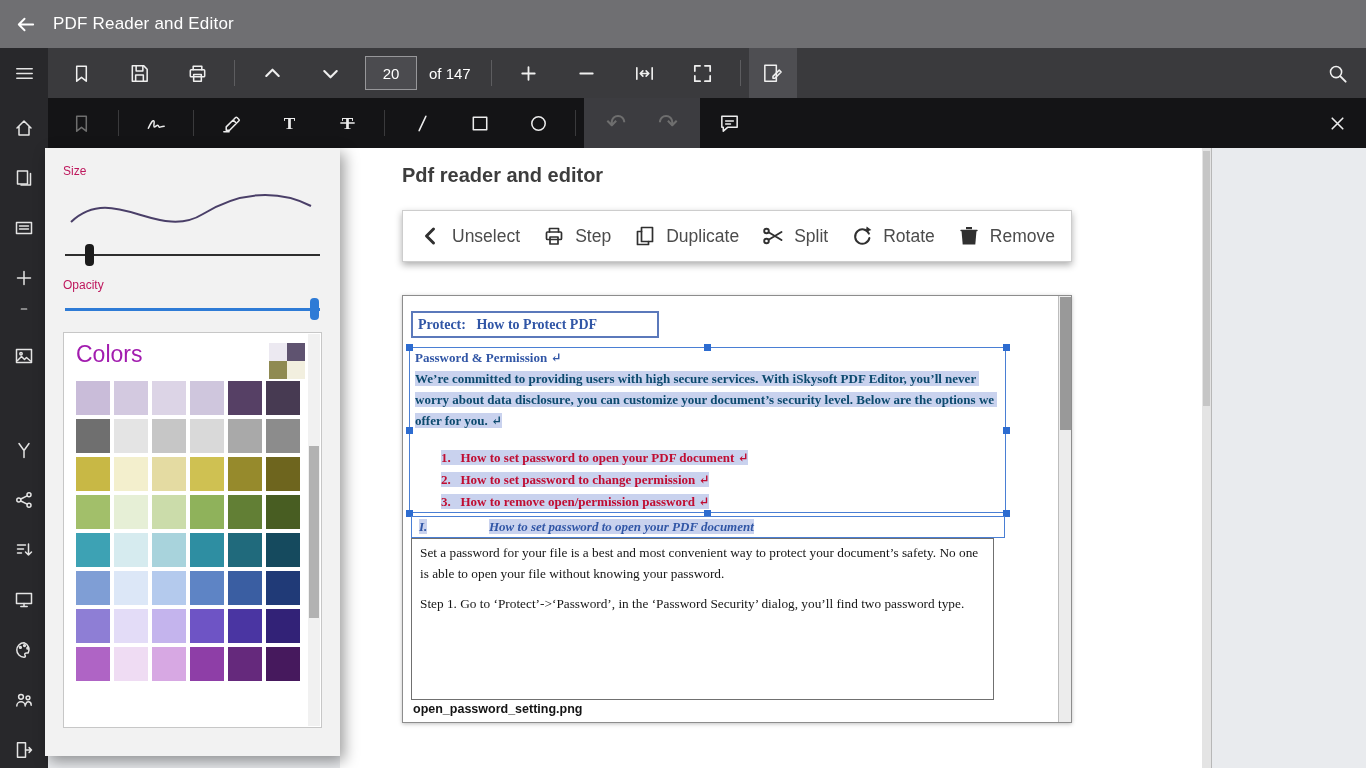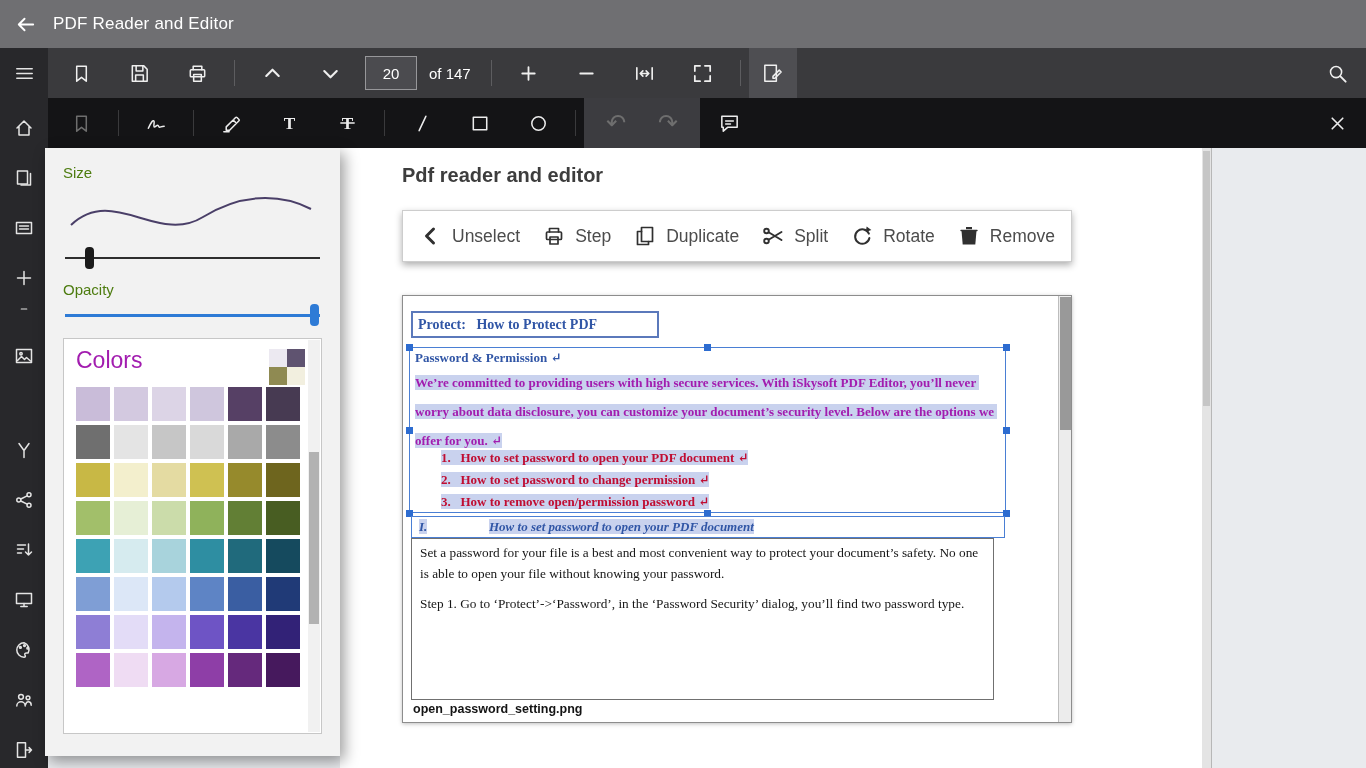--- a/index.html
+++ b/index.html
@@ -58,37 +58,37 @@
   .doc{position:relative;width:100%;height:100%;overflow:hidden;
     font-family:"Liberation Serif","DejaVu Serif",serif}
   .doc-scroll{position:absolute;right:0;top:0;width:13px;height:100%;background:#ececec;border-left:1px solid #bdbdbd}
   .doc-scroll .thumb{position:absolute;top:1px;left:1px;width:11px;height:133px;background:#999}
   .doc-title{position:absolute;left:8px;top:15px;width:248px;height:27px;border:2px solid #5b79bb;
     color:#3156a6;font-weight:700;font-size:14px;line-height:23px;padding-left:5px;white-space:pre}
   .sel-box{position:absolute;left:6px;top:51px;width:597px;height:166px;border:1px solid #4a7fd4}
   .handle{position:absolute;width:7px;height:7px;background:#2d6cd0}
   .doc-h1{position:absolute;left:12px;top:54px;color:#3156a6;font-weight:700;font-size:13px}
   .doc-p1{position:absolute;left:12px;top:72px;width:582px;font-size:13px;font-weight:700;
-    color:#a21caf;line-height:29px;white-space:pre-wrap}
+    color:#0c4a6e;line-height:21px;white-space:pre-wrap}
   .hl{background:#c9d2ee}
   .doc-list{position:absolute;left:38px;top:151px;font-size:13px;font-weight:700;color:#c00d32;line-height:22px}
   .doc-list div{white-space:pre}
   .sub-box{position:absolute;left:8px;top:220px;width:594px;height:22px;border:1px solid #4a7fd4}
   .sub-num{position:absolute;left:16px;top:223px;font-size:13px;font-weight:700;font-style:italic;color:#3156a6}
   .sub-text{position:absolute;left:86px;top:223px;font-size:13px;font-weight:700;font-style:italic;color:#3156a6}
   .body-box{position:absolute;left:8px;top:242px;width:583px;height:162px;border:1px solid #707070;
     padding:4px 8px;font-size:13.3px;color:#161616;line-height:20.5px}
   .body-box p{margin-bottom:10px}
   .doc-file{position:absolute;left:10px;top:406px;font-size:12.5px;font-weight:700;color:#141414;
     font-family:"Liberation Sans",sans-serif}
 
   
   .panel{position:absolute;left:-3px;top:0;width:295px;height:608px;background:#f2f2f2;
     box-shadow:4px 5px 14px rgba(0,0,0,.4);padding:12px 18px}
-  .panel .lbl{font-size:15px;color:#4d7c0f;margin:4px 0 2px}
+  .panel .lbl{font-size:12px;color:#be185d;margin:4px 0 2px}
   .slider{position:relative;height:22px;margin:6px 2px 12px}
   .slider .track{position:absolute;left:0;right:0;top:10px;height:2px;background:#2e2e2e}
   .slider .thumb{position:absolute;top:0;left:20px;width:9px;height:22px;border-radius:4px;background:#1b1b1b}
   .slider.blue .track{background:#2e7bd6;height:3px}
   .slider.blue .thumb{background:#2e7bd6;left:auto;right:1px}
   .colorbox{position:relative;margin-top:8px;background:#fff;border:1px solid #c7c7c7;height:396px;
     padding:8px 12px;overflow:hidden}
   .colorbox h2{font-size:23px;font-weight:400;color:#a21caf}
   .preview{position:absolute;right:16px;top:10px;width:36px;height:36px;display:grid;
     grid-template-columns:18px 18px;grid-template-rows:18px 18px}

